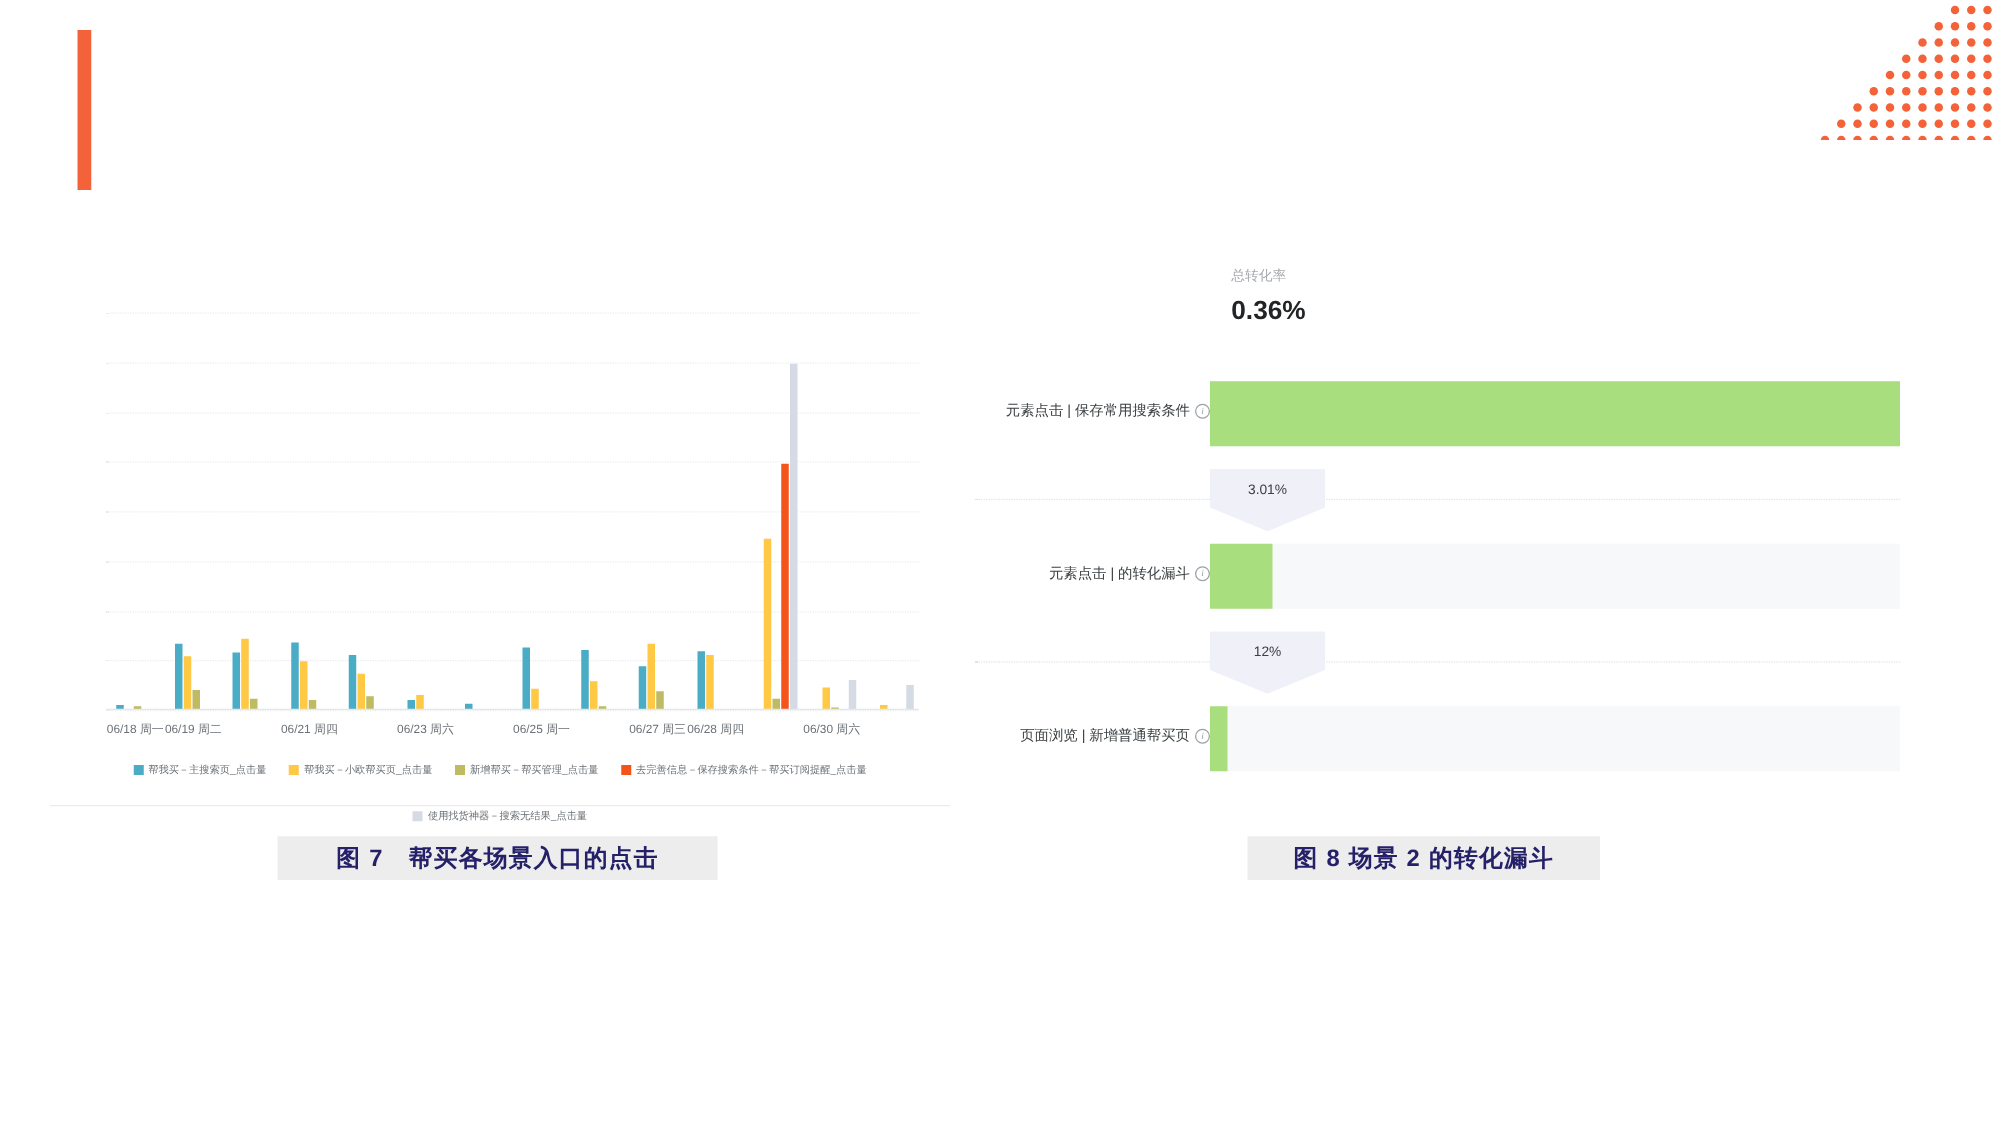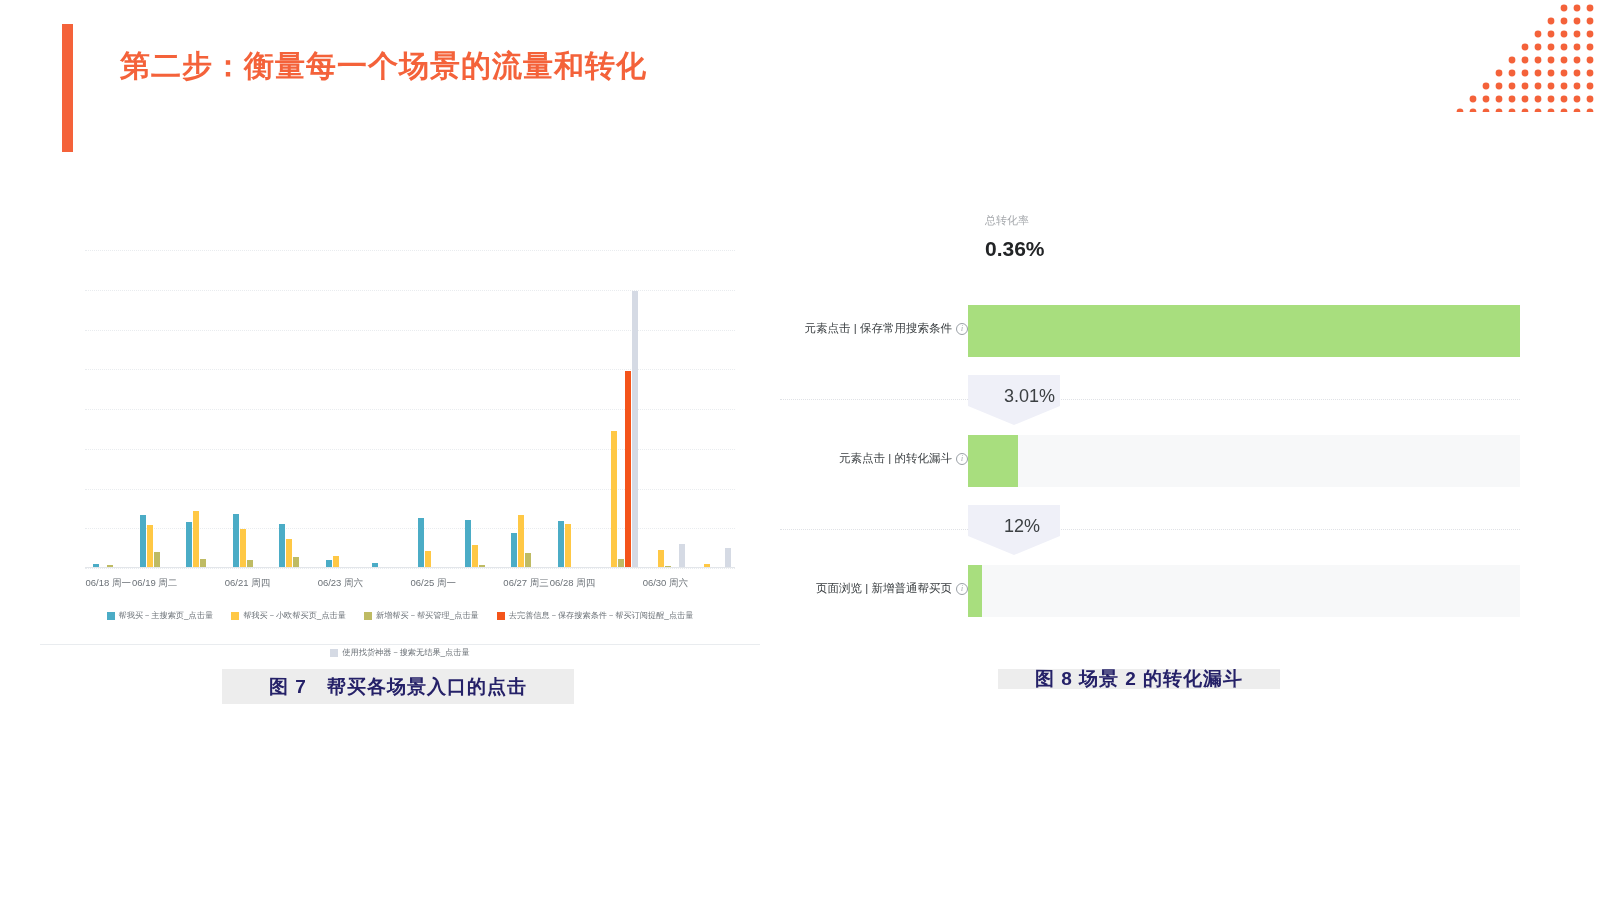--- a/index.html
+++ b/index.html
@@ -212,23 +212,23 @@
     position: absolute;
     inset: 0;
     background: #EFF0F8;
     clip-path: polygon(0 0, 100% 0, 100% 62%, 50% 100%, 0 62%);
   }
   .funnel-step-value {
     position: absolute;
     left: 0;
     right: 0;
     top: 11px;
-    font-size: 18px;
+    text-align: center;
+    font-size: 11px;
     color: #3c4043;
-    padding-left: 36px;
   }
   .funnel-dotted {
     position: absolute;
     left: 0;
     right: 20px;
     height: 0;
     border-top: 1px dotted #e0e2e6;
   }
 
   
@@ -246,29 +246,28 @@
   #caption-fig7 {
     left: 222px;
     top: 669px;
     width: 352px;
     height: 35px;
   }
   #caption-fig8 {
     left: 998px;
     top: 669px;
     width: 282px;
-    height: 20px;
+    height: 35px;
   }
 </style>
 </head>
 <body>
 
 <div id="title-block">
   <div id="title-accent-bar"></div>
-  <div class="title-line" id="title-line-1">第二步：衡量每一个场景的流量和转化</div>
 </div>
 
 <div id="dot-grid">
   <svg width="148" height="112" viewBox="0 0 148 112">
     <g fill="#F4623A" id="dots">
         <circle cx="112" cy="8" r="3.4" fill="#F4623A"></circle>
         <circle cx="125" cy="8" r="3.4" fill="#F4623A"></circle>
         <circle cx="138" cy="8" r="3.4" fill="#F4623A"></circle>
         <circle cx="99" cy="21" r="3.4" fill="#F4623A"></circle>
         <circle cx="112" cy="21" r="3.4" fill="#F4623A"></circle>

